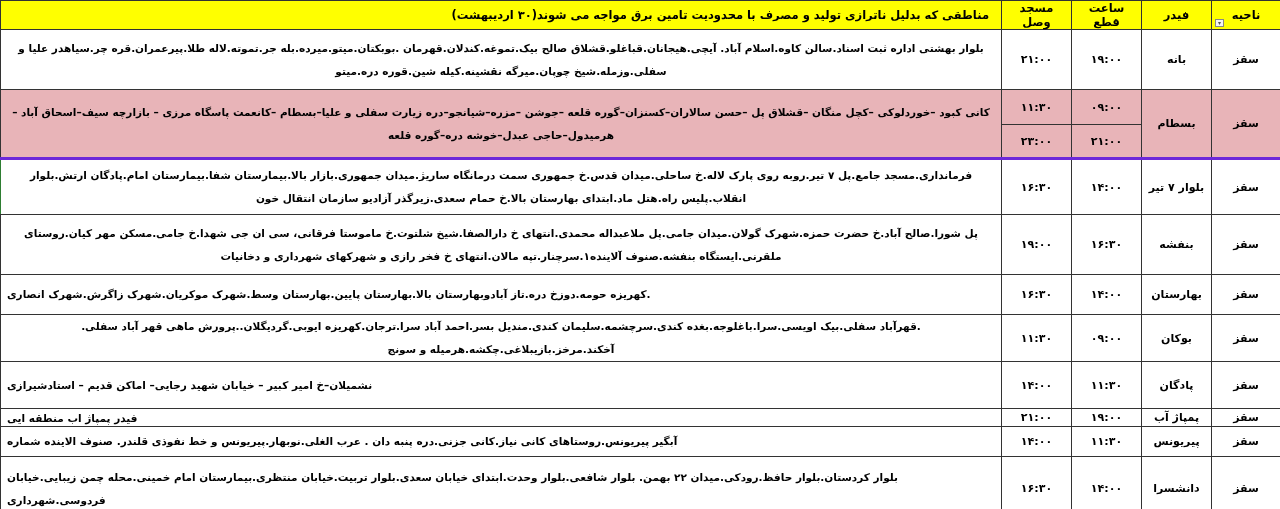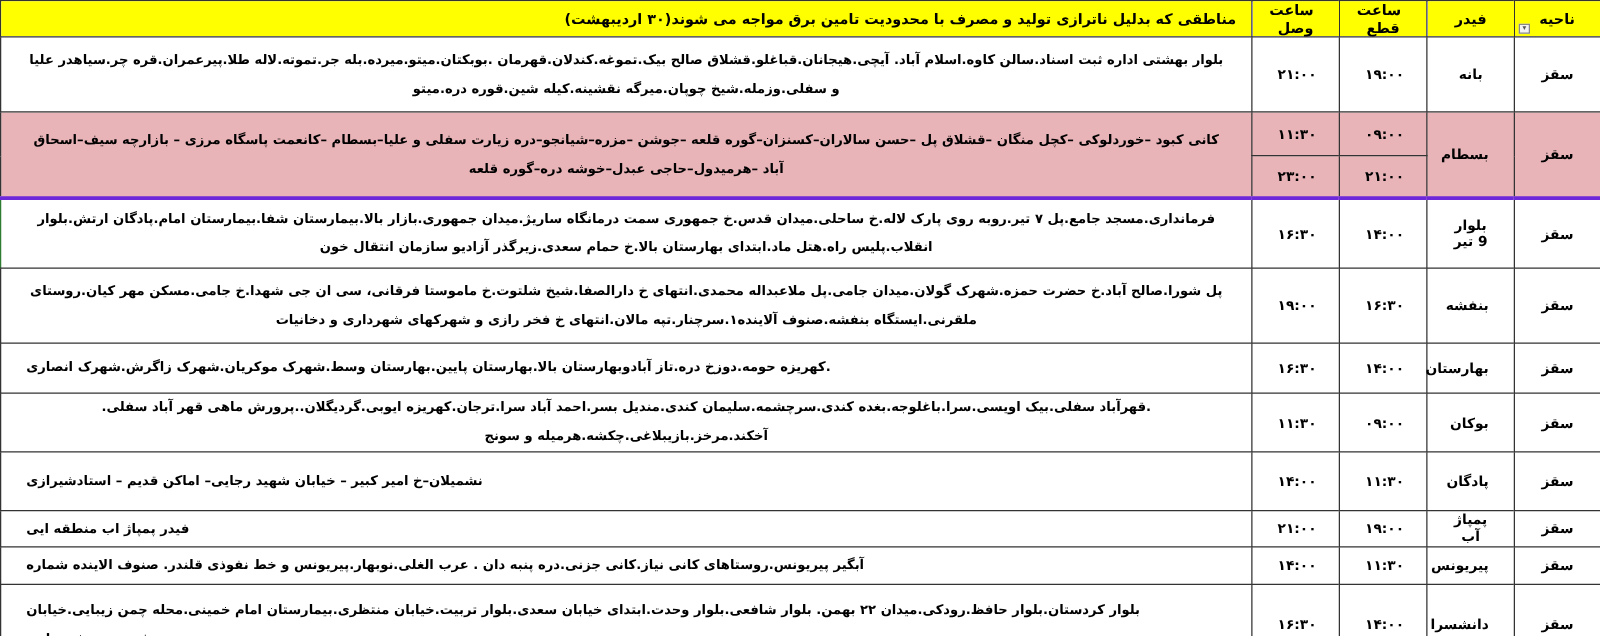--- a/index.html
+++ b/index.html
@@ -14,21 +14,21 @@
     }
     table.sched col.c-area { width: 69px; }
     table.sched col.c-feeder { width: 70px; }
     table.sched col.c-cut { width: 70px; }
     table.sched col.c-con { width: 70px; }
     table.sched col.c-regions { width: 1001px; }
     table.sched th, table.sched td {
       border: 1px solid #333333;
       text-align: center;
       vertical-align: middle;
-      padding: 0 20px;
+      padding: 0 6px;
     }
     table.sched thead th {
       background: #ffff00;
       height: 23px;
       font-size: 11.5px;
       position: relative;
     }
     table.sched thead th.regions-head { text-align: right; padding-right: 12px; }
     .filter-icon {
       position: absolute;
@@ -77,21 +77,21 @@
       <col class="c-regions">
   </colgroup>
   <thead>
     <tr>
       <th>
         <span>ناحیه</span>
         <span class="filter-icon">▾</span>
       </th>
       <th>فیدر</th>
       <th>ساعت قطع</th>
-      <th>ساعت وصل</th>
+      <th>مسجد وصل</th>
       <th class="regions-head">مناطقی که بدلیل ناترازی تولید و مصرف با محدودیت تامین برق مواجه می شوند(۳۰ اردیبهشت)</th>
     </tr>
   </thead>
   <tbody>
     <tr class="r1">
       <td>سقز</td>
       <td>بانه</td>
       <td class="time">۱۹:۰۰</td>
       <td class="time">۲۱:۰۰</td>
       <td class="regions">بلوار بهشتی اداره ثبت اسناد.سالن کاوه.اسلام آباد. آیچی.هیجانان.قباغلو.قشلاق صالح بیک.تموغه.کندلان.قهرمان .بوبکتان.میتو.میرده.بله جر.تموته.لاله طلا.پیرعمران.قره چر.سیاهدر علیا و سفلی.وزمله.شیخ چوپان.میرگه نقشینه.کیله شین.قوره دره.میتو</td>
@@ -104,21 +104,21 @@
       <td class="time">۱۱:۳۰</td>
       <td rowspan="2" class="regions">کانی کبود –خوردلوکی –کچل منگان –قشلاق پل –حسن سالاران–کسنزان–گوره قلعه –جوشن –مزره–شیانجو–دره زیارت سفلی و علیا–بسطام –کانعمت پاسگاه مرزی – بازارچه سیف–اسحاق آباد –هرمیدول–حاجی عبدل–خوشه دره–گوره قلعه</td>
     </tr>
     <tr class="pink r2b">
       <td class="time">۲۱:۰۰</td>
       <td class="time">۲۳:۰۰</td>
     </tr>
 
     <tr class="r3 green-border">
       <td>سقز</td>
-      <td>بلوار 9 تیر</td>
+      <td>بلوار ۷ تیر</td>
       <td class="time">۱۴:۰۰</td>
       <td class="time">۱۶:۳۰</td>
       <td class="regions">فرمانداری.مسجد جامع.پل ۷ تیر.روبه روی پارک لاله.خ ساحلی.میدان قدس.خ جمهوری سمت درمانگاه ساریژ.میدان جمهوری.بازار بالا.بیمارستان شفا.بیمارستان امام.پادگان ارتش.بلوار انقلاب.پلیس راه.هتل ماد.ابتدای بهارستان بالا.خ حمام سعدی.زیرگذر آزادیو سازمان انتقال خون</td>
     </tr>
 
     <tr class="r4">
       <td>سقز</td>
       <td>بنفشه</td>
       <td class="time">۱۶:۳۰</td>
       <td class="time">۱۹:۰۰</td>

